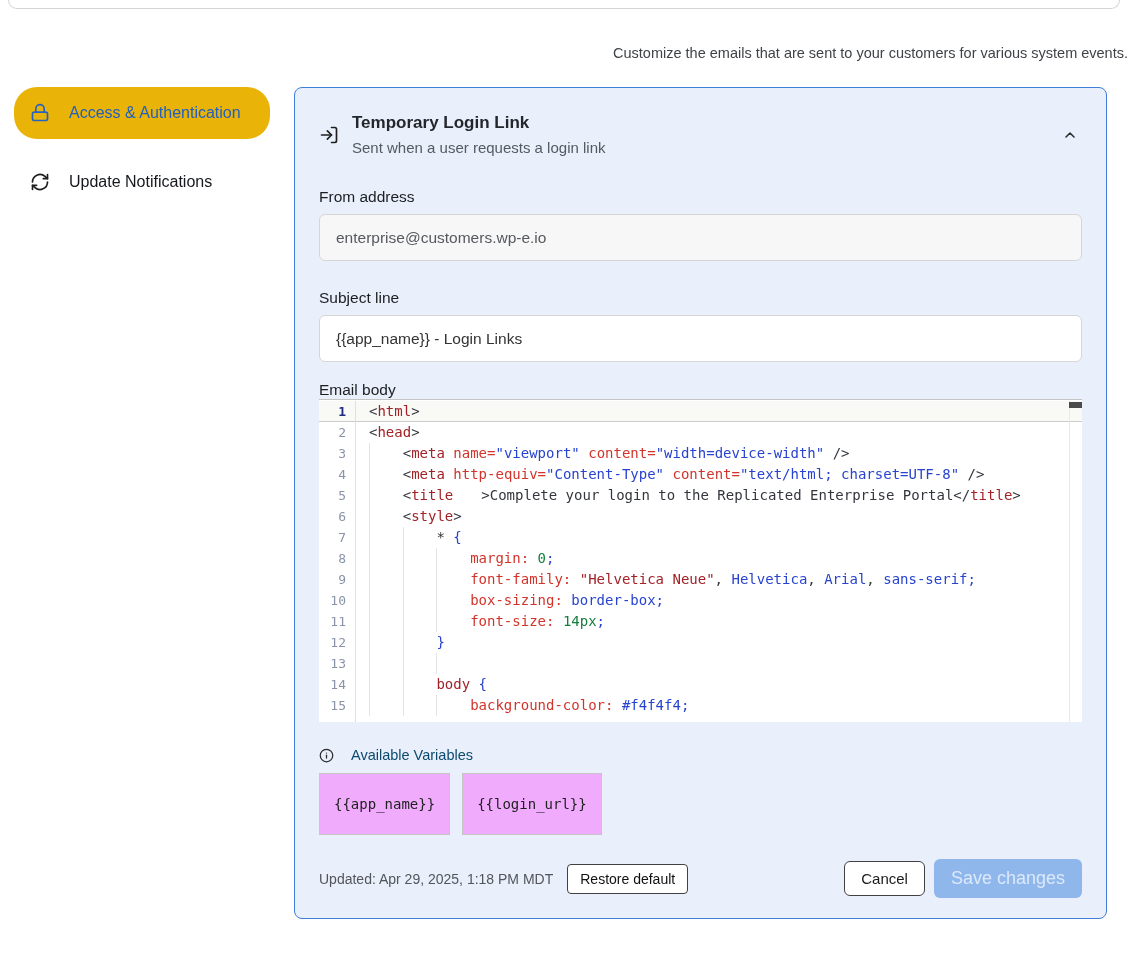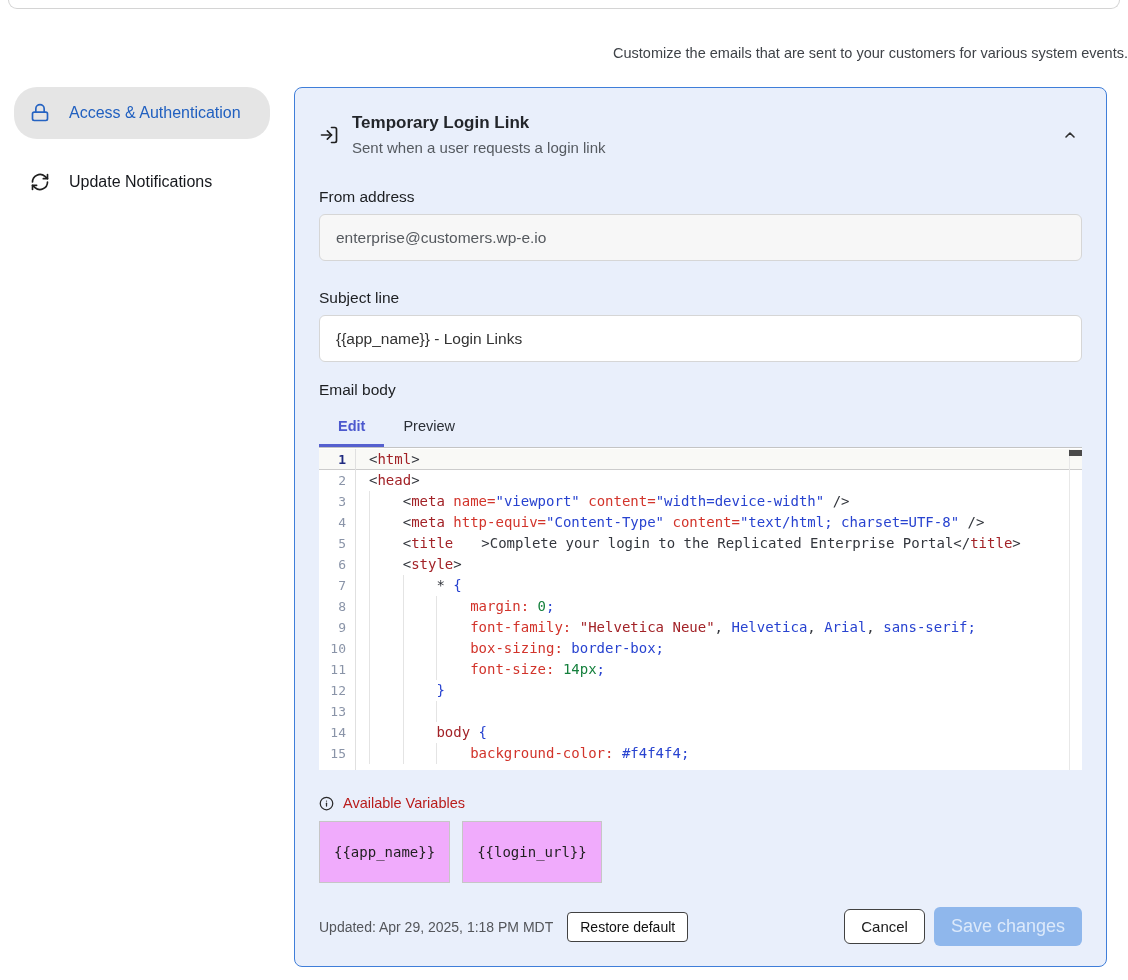--- a/index.html
+++ b/index.html
@@ -11,21 +11,21 @@
 
   .page-header { padding:31px 0 0 35px; }
   .page-title { font-size:19px; font-weight:700; color:#111418; line-height:23px; }
   .page-subtitle { margin-top:13px; font-size:14.5px; color:#3f4348; line-height:19px;text-align:right; }
 
   .content { display:flex; align-items:flex-start; margin-top:24px; }
 
   
   .sidebar { width:256px; margin-left:14px; flex:none; }
   .side-item { display:flex; gap:19px; border-radius:8px; cursor:pointer; }
-  .side-item.active { background:#e5e5e5; padding:14px 16px; color:#2160c0;border-radius:23px; }
+  .side-item.active { background:#eab308; padding:14px 16px; color:#2160c0;border-radius:23px; }
   .side-item.plain  { margin-top:24px; padding:7px 16px; color:#16181d; }
   .side-item .s-icon { flex:none; width:20px; height:20px; margin-top:2px; }
   .side-label { font-size:16px; line-height:24px; font-weight:500; }
 
   
   .panel { flex:1; margin-left:24px; margin-right:21px; background:#e9effb;
            border:1px solid #3f7ed9; border-radius:8px; padding:24px 24px 20px 24px; }
 
   .panel-header { display:flex; align-items:center; gap:13px; }
   .ph-text { }
@@ -62,21 +62,21 @@
   .cl { position:relative; height:21px; line-height:21px; padding-left:12px;
         white-space:pre; font-family:"DejaVu Sans Mono","Liberation Mono",monospace;
         font-size:14px; }
   .ig { position:absolute; top:0; height:21px; border-left:1px solid #e4e4e4; }
   .vscroll { position:absolute; right:0; top:1px; bottom:0; width:13px;
              border-left:1px solid #e8e8e8; }
   .vthumb { position:absolute; top:1px; right:0; width:13px; height:6px; background:#4a4a4a; }
 
   
   .vars-head { display:flex; align-items:center; gap:9px; margin-top:25px; }
-  .vars-label { font-size:14.5px; color:#b91c1c; }
+  .vars-label { font-size:14.5px; color:#0c4a6e;margin-left:8px; }
   .chips { display:flex; gap:12px; margin-top:10px; }
   .chip { background:#f0abfc; border:1px solid #c6c6c6; border-radius:0;
           padding:22px 14px; font-family:"DejaVu Sans Mono","Liberation Mono",monospace;
           font-size:14px; color:#1f1f1f; cursor:pointer; }
 
   
   .panel-footer { display:flex; align-items:center; margin-top:24px; }
   .updated { font-size:14px; color:#53555a; }
   .btn-restore { margin-left:14px; background:#fff; border:1px solid #414141; border-radius:4px;
                  padding:6px 12px; font-size:14px; color:#101010; font-family:inherit; cursor:pointer; }
@@ -145,24 +145,20 @@
     </div>
 
     <div class="field-label first">From address</div>
     <input class="text-input muted" type="text" value="enterprise@customers.wp-e.io" style="">
 
     <div class="field-label">Subject line</div>
     <input class="text-input" type="text" value="{{app_name}} - Login Links" style="">
 
     <div class="field-label" style="margin-top:19px;">Email body</div>
 
-    <div class="tabs">
-      <button class="tab active">Edit</button>
-      <button class="tab">Preview</button>
-    </div>
 
     <div class="editor">
       <div class="active-line-bg"></div>
       <div class="gutter">
           <div class="ln act">1</div>
           <div class="ln">2</div>
           <div class="ln">3</div>
           <div class="ln">4</div>
           <div class="ln">5</div>
           <div class="ln">6</div>

